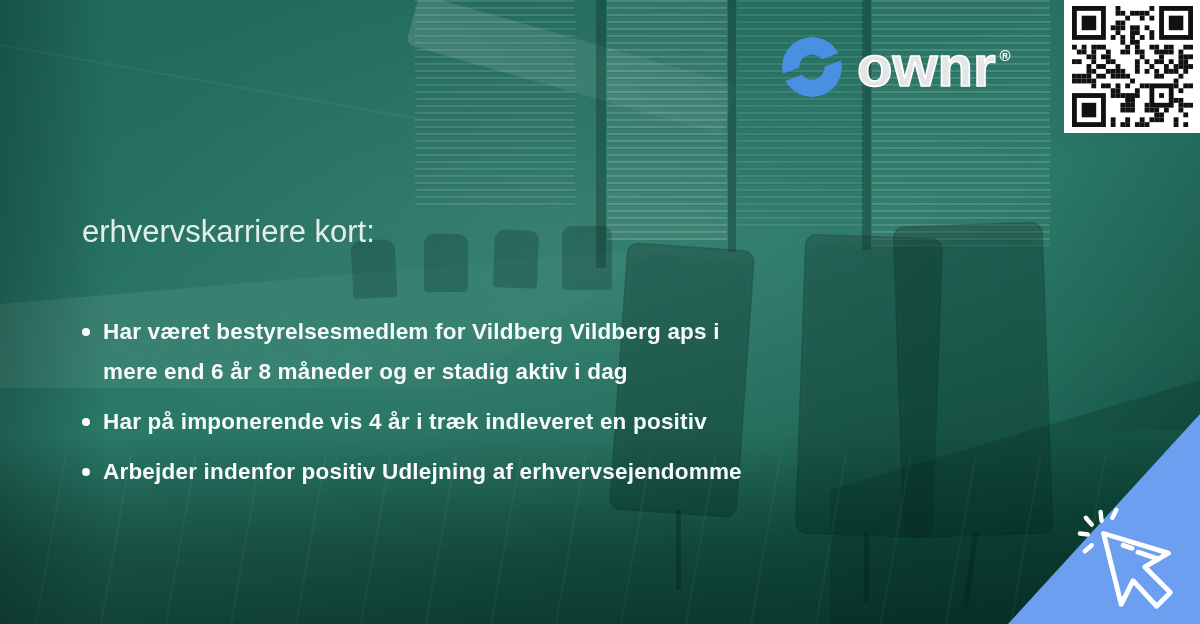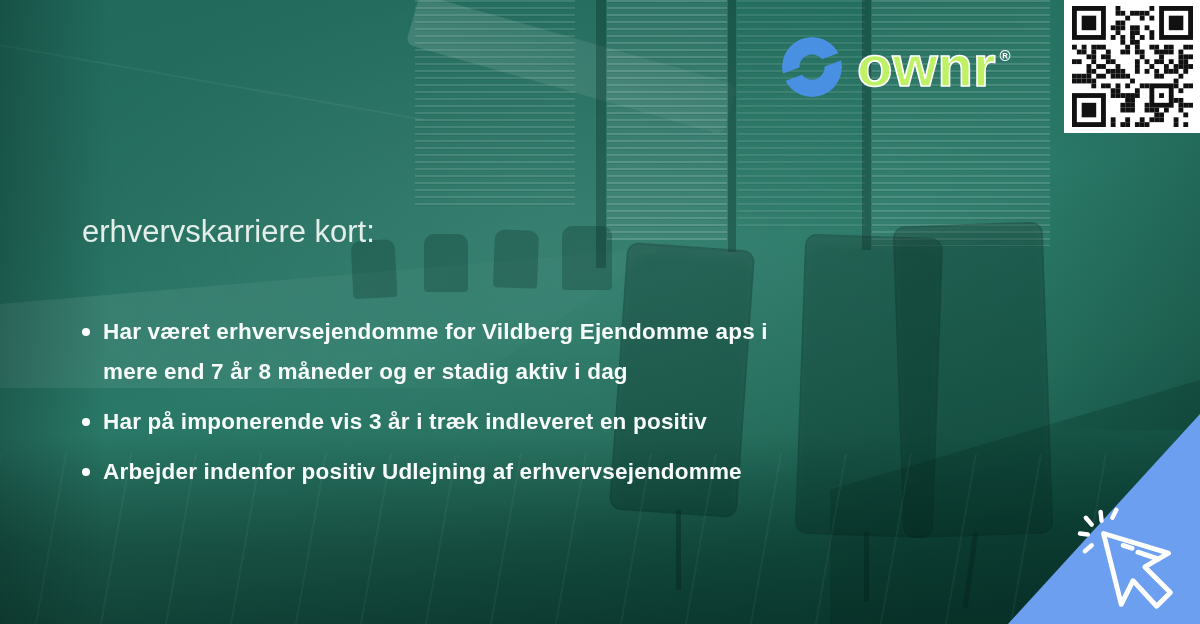--- a/index.html
+++ b/index.html
@@ -42,21 +42,21 @@
     background:linear-gradient(180deg,rgba(2,30,23,0) 0%,rgba(2,30,23,0.38) 60%,rgba(2,28,22,0.5) 100%);}
   .floor-lines{position:absolute;left:0;bottom:0;width:100%;height:170px;
     background:repeating-linear-gradient(100deg,rgba(255,255,255,0.04) 0 2px,transparent 2px 64px);}
   .right-floor{position:absolute;left:830px;top:380px;width:370px;height:244px;
     background:rgba(2,28,21,0.20);clip-path:polygon(0 45%,100% 0,100% 100%,0 100%);}
   .left-vignette{position:absolute;inset:0;
     background:linear-gradient(90deg,rgba(2,30,24,0.30),transparent 9%);}
   
   .logo{position:absolute;left:781px;top:36px;display:flex;align-items:flex-start;z-index:5;}
   .logo-mark{width:62px;height:62px;flex:0 0 auto;}
-  .logo-word{margin-left:14px;font-size:58px;line-height:60px;font-weight:bold;color:#bef264;
+  .logo-word{margin-left:14px;font-size:58px;line-height:60px;font-weight:bold;color:#e5e5e5;
     letter-spacing:0;-webkit-text-stroke:1.6px #ffffff;}
   .logo-reg{font-size:15px;font-weight:bold;color:#fff;margin-left:4px;margin-top:12px;line-height:15px;}
   
   .qr{position:absolute;top:0;right:0;width:136px;height:133px;background:#fff;z-index:6;
     display:flex;align-items:center;justify-content:center;}
   
   .title{position:absolute;left:82px;top:152px;z-index:5;font-size:40px;font-weight:bold;
     color:#ffffff;letter-spacing:-0.3px;white-space:nowrap;}
   .subtitle{position:absolute;left:82px;top:214px;z-index:5;font-size:31px;font-weight:400;
     color:#e3ede9;white-space:nowrap;text-align:right;}
@@ -317,26 +317,26 @@
         <rect x="85" y="85" width="15" height="15" fill="#ffffff"></rect>
         <rect x="90" y="90" width="5" height="5" fill="#111111"></rect>
       </svg>
   </div>
 
   <div class="subtitle">erhvervskarriere kort:</div>
 
   <ul class="bullets">
     <li>
       <span class="dot"></span>
-      <span class="line">Har været erhvervsejendomme for Vildberg Ejendomme aps i</span>
-      <span class="line">mere end 7 år 8 måneder og er stadig aktiv i dag</span>
+      <span class="line">Har været bestyrelsesmedlem for Vildberg Vildberg aps i</span>
+      <span class="line">mere end 6 år 8 måneder og er stadig aktiv i dag</span>
     </li>
     <li>
       <span class="dot"></span>
-      <span class="line">Har på imponerende vis 3 år i træk indleveret en positiv</span>
+      <span class="line">Har på imponerende vis 4 år i træk indleveret en positiv</span>
     </li>
     <li>
       <span class="dot"></span>
       <span class="line">Arbejder indenfor positiv Udlejning af erhvervsejendomme</span>
     </li>
   </ul>
 
   <div class="corner-triangle"></div>
   <svg class="cursor-svg" viewBox="0 0 120 120">
     <g stroke="#ffffff" stroke-width="5" fill="none" stroke-linejoin="round" stroke-linecap="round">

